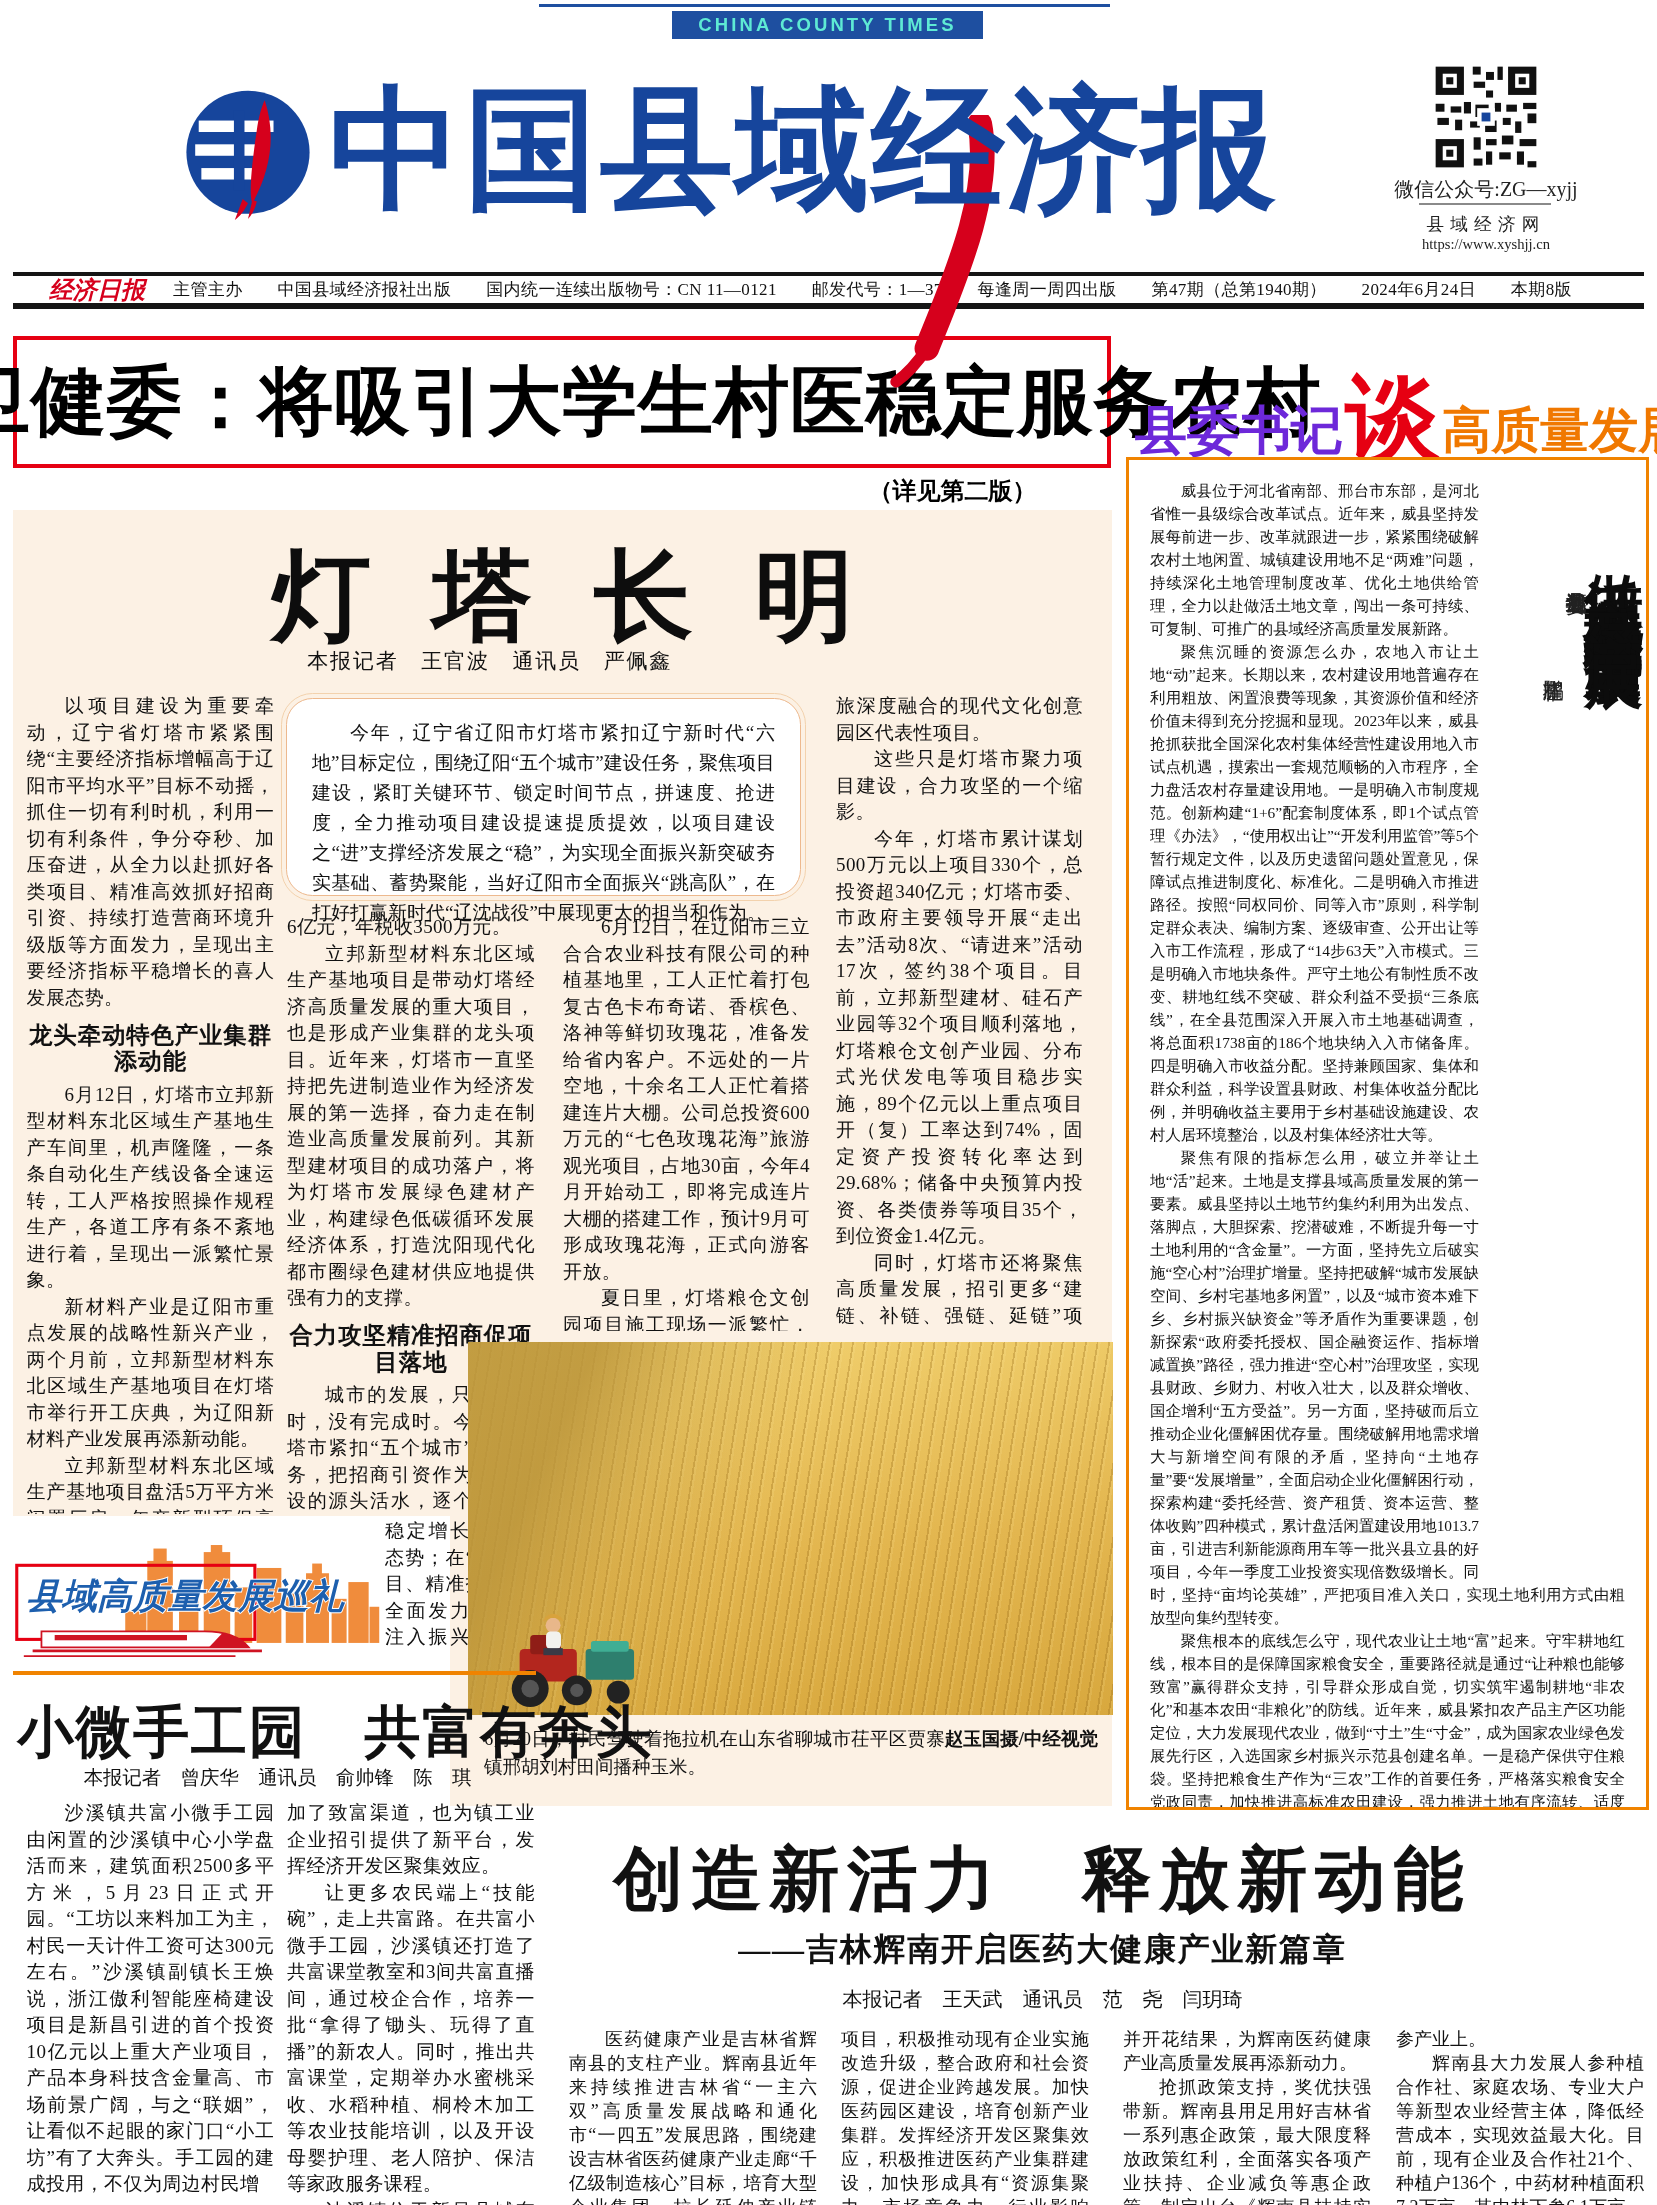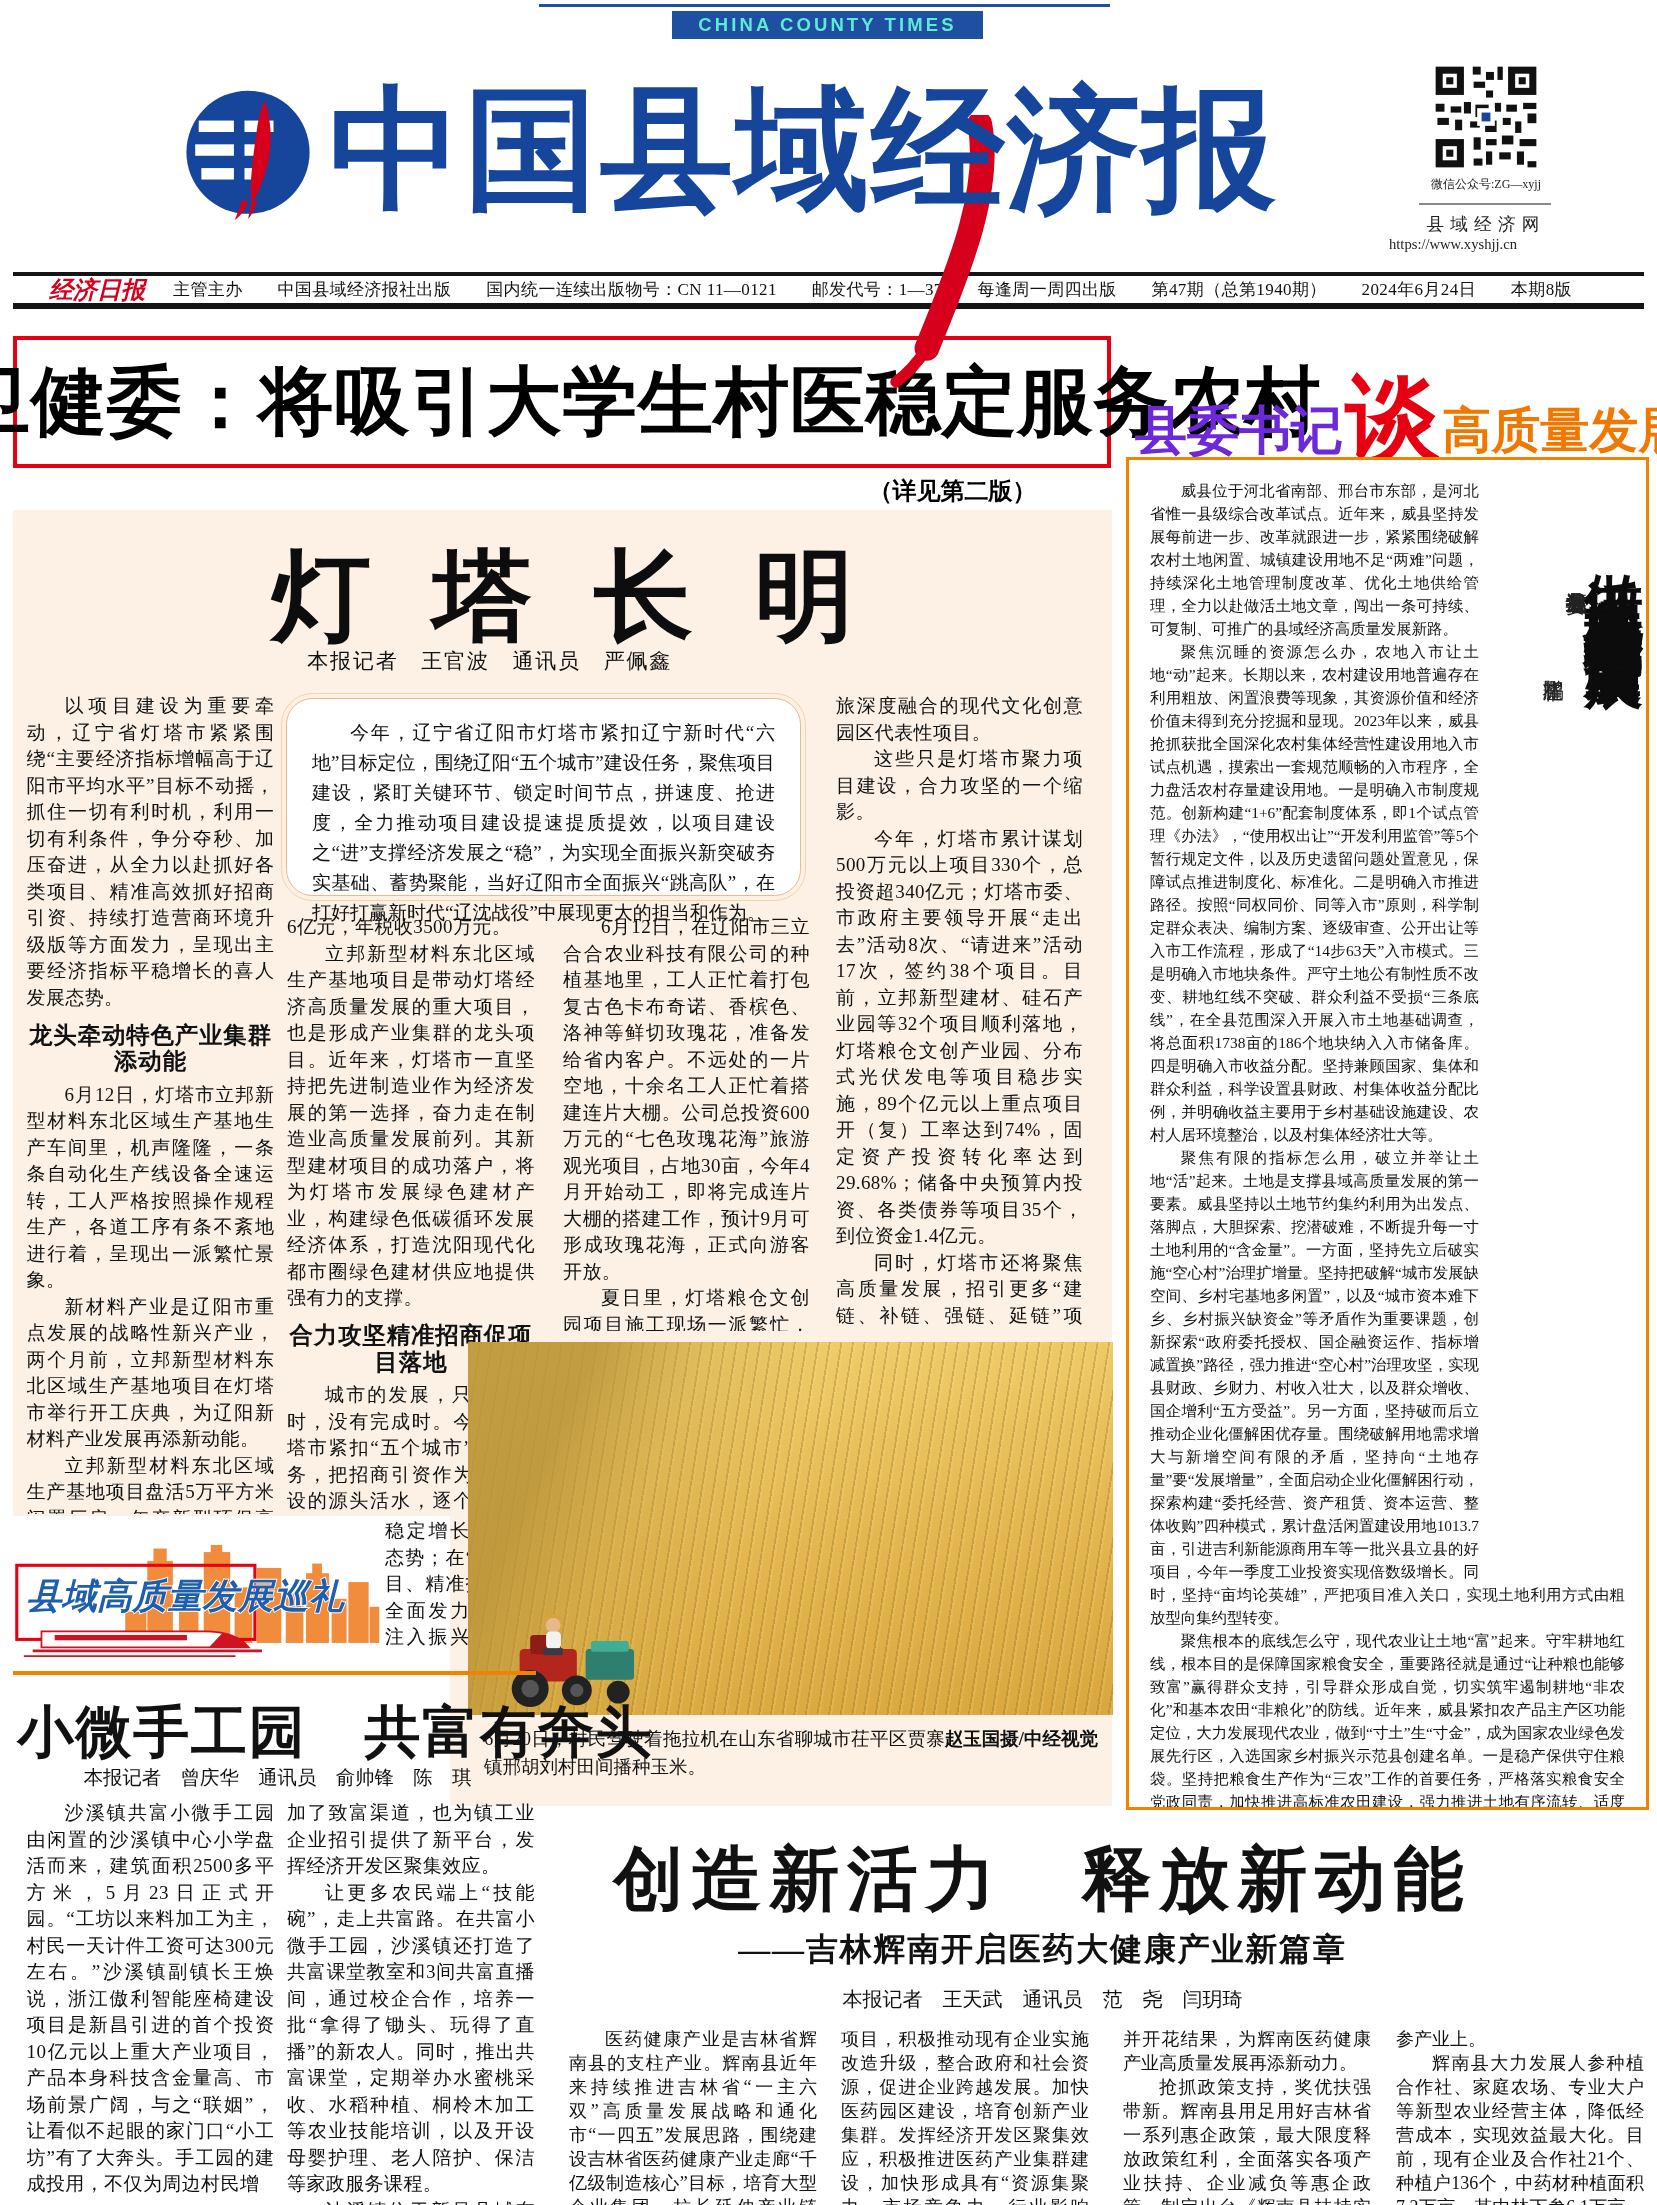--- a/index.html
+++ b/index.html
@@ -9,24 +9,24 @@
   
   #topline{left:539px;top:3.5px;width:571px;height:3.5px;background:#1e4fa0;}
   #topbox{left:672px;top:10.6px;width:311px;height:28px;background:#1e4fa0;display:flex;align-items:center;justify-content:center;}
   #topbox span{color:#5eead4;font-family:"Liberation Sans","DejaVu Sans",sans-serif;font-weight:bold;font-size:18.5px;letter-spacing:3.1px;}
   
   #mast-title{left:329px;top:71px;width:1006px;height:159px;line-height:159px;
     font-size:133px;font-weight:900;color:#16459c;letter-spacing:2.6px;white-space:nowrap;z-index:2;}
   #red-swoosh{left:887px;top:115px;width:115px;height:273px;z-index:1;}
   #logo{left:182px;top:88px;width:132px;height:132px;}
   #qr{left:1433px;top:64px;width:106px;height:106px;}
-  #qr-cap{left:1389px;top:176px;width:194px;text-align:center;font-size:12px;color:#222;}
+  #qr-cap{left:1389px;top:176px;width:194px;text-align:center;font-size:20px;color:#222;}
   #qr-div{left:1419px;top:203px;width:132px;height:1.8px;background:#8a8a8a;}
   #qr-site{left:1389px;top:212px;width:194px;text-align:center;font-size:17.6px;letter-spacing:6.2px;color:#222;}
-  #qr-url{left:1389px;top:236px;width:194px;font-size:14.6px;color:#222;}
+  #qr-url{left:1389px;top:236px;width:194px;text-align:center;font-size:14.6px;color:#222;}
   
   #rule-a{left:13.2px;top:272px;width:1631px;height:4px;background:#151515;}
   #rule-b{left:13.2px;top:303px;width:1631px;height:5.7px;background:#151515;}
   #publine{left:49px;top:278px;width:1570px;height:23px;display:flex;align-items:center;gap:28px;}
   #pub-brand{color:#d6001c;font-size:24px;font-weight:bold;font-style:italic;white-space:nowrap;}
   #pub-info{font-size:17px;color:#111;white-space:nowrap;letter-spacing:0.4px;}
   
   #banner{left:13.2px;top:336px;width:1090px;height:124px;border:4.4px solid #e60012;background:#fff;
           display:flex;align-items:center;justify-content:center;}
   #banner h1{margin:0;font-size:75px;font-weight:900;letter-spacing:0.9px;white-space:nowrap;color:#000;}

